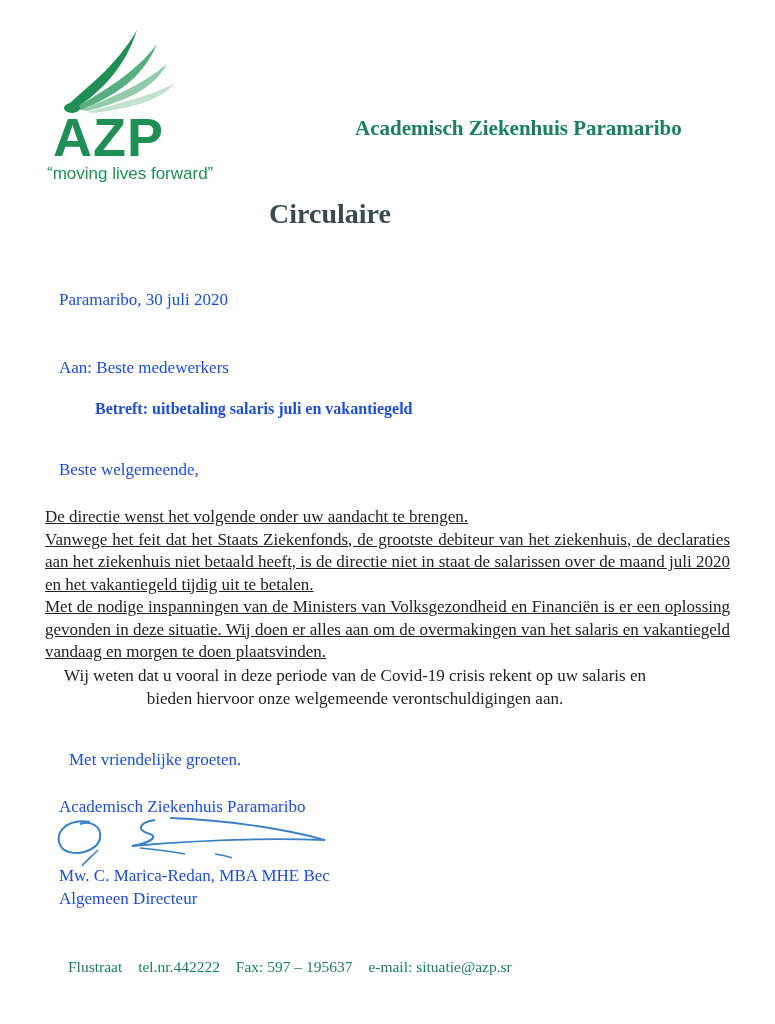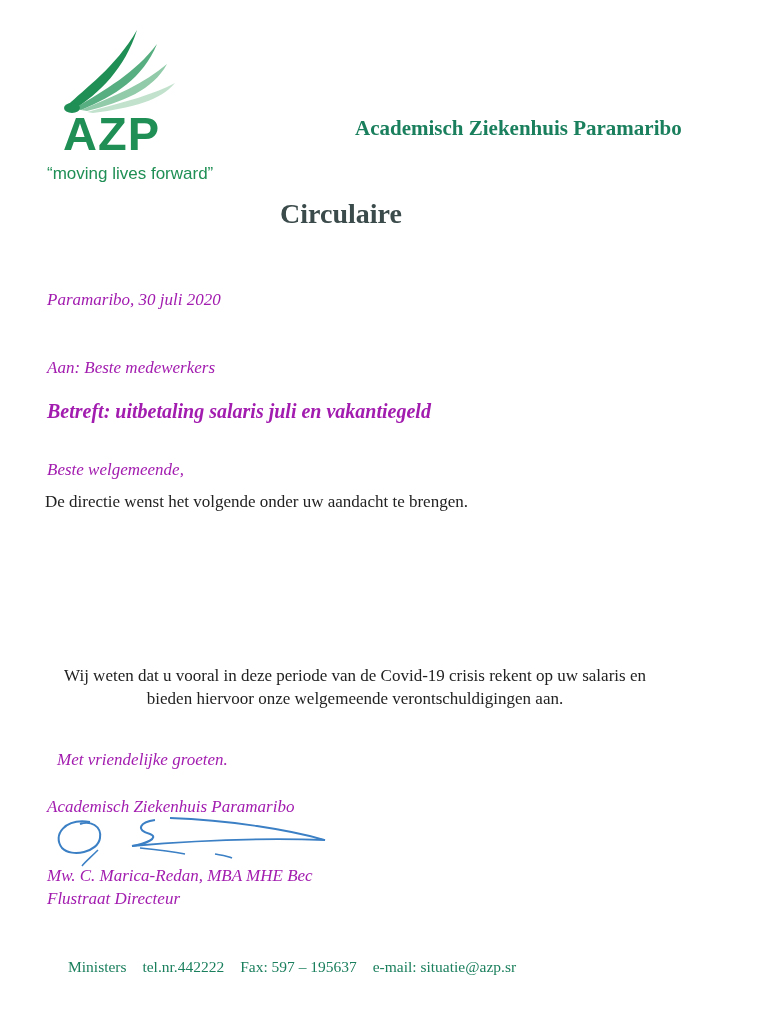--- a/index.html
+++ b/index.html
@@ -1,27 +1,27 @@
 <!DOCTYPE html>
 <html><head>
 <meta charset="utf-8">
 <style>
   html, body { margin: 0; padding: 0; background: #ffffff; }
   body { width: 775px; height: 1024px; position: relative; overflow: hidden;
          font-family: "Liberation Serif", "DejaVu Serif", serif; color: #222; }
   .abs { position: absolute; }
   .logo { left: 45px; top: 28px; width: 180px; height: 160px; }
   .logo svg { position: absolute; left: 0; top: 0; }
-  .logo-text { position: absolute; left: 18px; top: 82px; font-family: "Liberation Sans", "DejaVu Sans", sans-serif;
-               font-weight: bold; font-size: 47px; color: #1f8f55; letter-spacing: 1px; line-height: 1; }
+  .logo-text { position: absolute; left: 8px; top: 82px; font-family: "Liberation Sans", "DejaVu Sans", sans-serif;
+               font-weight: bold; font-size: 54px; color: #1f8f55; letter-spacing: 1px; line-height: 1; }
   .logo-tagline { position: absolute; left: 2px; top: 136px; font-family: "Liberation Sans", "DejaVu Sans", sans-serif;
                   font-size: 17px; color: #1f8f55; white-space: nowrap; }
   .org-name { left: 355px; top: 116px; font-size: 21px; font-weight: bold; color: #1a7f5c; white-space: nowrap; }
-  .title { left: 0; width: 660px; top: 198px; text-align: center; font-size: 28px; font-weight: bold; color: #3b4a4a; padding-left: 11px; }
-  .line { left: 47px; font-size: 17px; white-space: nowrap; color: #a21caf; font-style: italic; }
+  .title { left: 0; width: 660px; top: 198px; text-align: center; font-size: 28px; font-weight: bold; color: #3b4a4a; }
+  .line { left: 59px; font-size: 17px; white-space: nowrap; color: #1d4ed8; }
   .para { left: 45px; width: 685px; font-size: 17px; line-height: 22.5px; text-align: justify; color: #222; }
   .para p { margin: 0; }
   .subject { font-weight: bold; }
   .signature { left: 50px; top: 810px; width: 290px; height: 60px; }
   .footer { left: 68px; top: 958px; font-size: 15.5px; color: #1a7f5c; white-space: nowrap; }
   .footer span { margin-right: 12px; }
 </style>
 </head>
 <body>
 
@@ -36,44 +36,46 @@
   <div class="logo-text">AZP</div>
   <div class="logo-tagline">“moving lives forward”</div>
 </div>
 
 <div class="abs org-name">Academisch Ziekenhuis Paramaribo</div>
 
 <div class="abs title">Circulaire</div>
 
 <div class="abs line" style="top:290px;">Paramaribo, 30 juli 2020</div>
 <div class="abs line" style="top:358px;">Aan: Beste medewerkers</div>
-<div class="abs line subject" style="top:400px; font-size:20px;">Betreft: uitbetaling salaris juli en vakantiegeld</div>
+<div class="abs line subject" style="top:400px; font-size:16px;margin-left:36px;">Betreft: uitbetaling salaris juli en vakantiegeld</div>
 <div class="abs line" style="top:460px;">Beste  welgemeende,</div>
 
-<div class="abs para" style="top:491px;">
+<div class="abs para" style="top:506px;text-decoration:underline;">
   <p>De directie wenst  het volgende onder uw aandacht te brengen.</p>
+  <p>Vanwege het feit dat het Staats Ziekenfonds, de grootste debiteur van het ziekenhuis, de declaraties aan het ziekenhuis  niet betaald heeft, is de directie niet in staat  de salarissen over de maand juli 2020 en het vakantiegeld tijdig uit te betalen.</p>
+  <p>Met de nodige inspanningen van de Ministers van Volksgezondheid en Financiën is er een oplossing gevonden in deze situatie. Wij doen er alles aan om de overmakingen van het salaris en vakantiegeld vandaag en morgen  te doen plaatsvinden.</p>
 </div>
 
 <div class="abs para" style="top:665px; width:620px; text-align:center;">
   <p>Wij weten dat u vooral in deze periode van de Covid-19 crisis rekent op uw salaris en bieden  hiervoor onze welgemeende verontschuldigingen aan.</p>
 </div>
 
 <div class="abs line" style="top:750px;margin-left:10px;">Met vriendelijke groeten.</div>
 <div class="abs line" style="top:797px;">Academisch Ziekenhuis Paramaribo</div>
 
 <svg class="abs signature" viewBox="0 0 290 60">
   <path d="M40 12 C15 8, 2 25, 12 38 C22 48, 48 42, 50 28 C52 16, 40 10, 30 14" fill="none" stroke="#3b7fc4" stroke-width="2"></path>
   <path d="M48 40 C40 48, 35 52, 32 56" fill="none" stroke="#3b7fc4" stroke-width="1.5"></path>
   <path d="M105 10 C90 12, 85 20, 100 24 C110 28, 95 34, 82 36" fill="none" stroke="#3b7fc4" stroke-width="2"></path>
   <path d="M82 36 C150 30, 220 28, 275 30 C240 20, 180 10, 120 8" fill="none" stroke="#3b7fc4" stroke-width="1.8"></path>
   <path d="M90 38 C110 40, 125 42, 135 44" fill="none" stroke="#3b7fc4" stroke-width="1.5"></path>
   <path d="M165 44 C170 45, 178 46, 182 48" fill="none" stroke="#3b7fc4" stroke-width="1.5"></path>
 </svg>
 
 <div class="abs line" style="top:866px;">Mw. C. Marica-Redan, MBA MHE Bec</div>
-<div class="abs line" style="top:889px;">Flustraat Directeur</div>
+<div class="abs line" style="top:889px;">Algemeen Directeur</div>
 
 <div class="abs footer">
-  <span>Ministers</span>
+  <span>Flustraat</span>
   <span>tel.nr.442222</span>
   <span>Fax: 597 – 195637</span>
   <span>e-mail: situatie@azp.sr</span>
 </div>
 
 </body></html>

